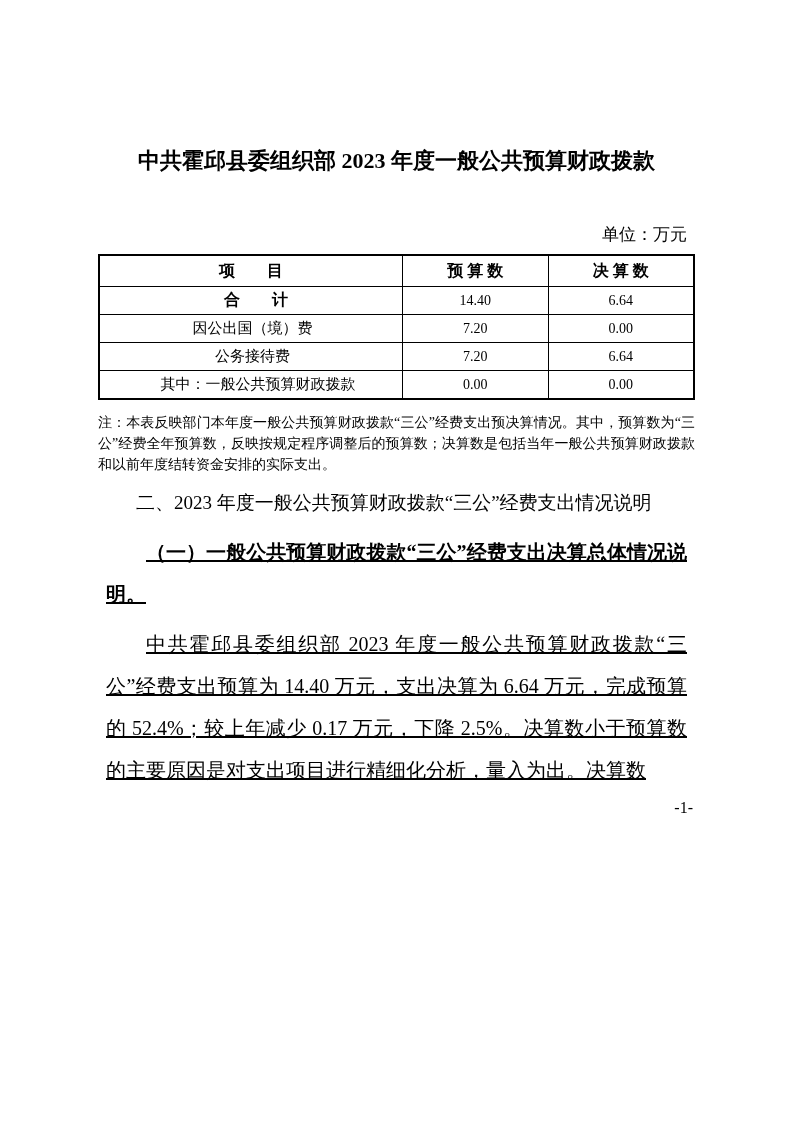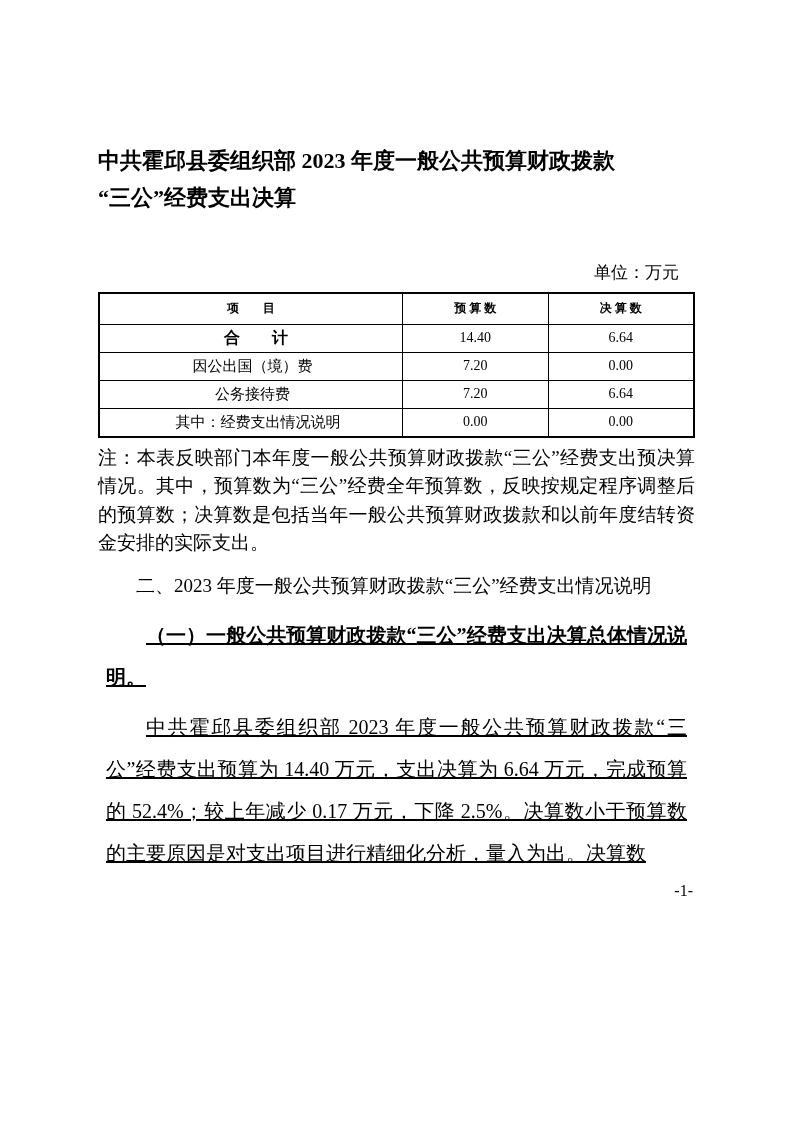--- a/index.html
+++ b/index.html
@@ -15,52 +15,52 @@
     background: #ffffff;
     color: #000000;
     padding: 142px 98px 0 98px;
     overflow: hidden;
     font-family: "Liberation Serif", "DejaVu Serif", serif;
   }
   .doc-title {
     font-size: 22px;
     font-weight: 700;
     line-height: 1.7;
-    text-align: left;
+    text-align: center;
     margin: 0 0 44px 0;
   }
   .h1 {
     font-size: 19px;
     font-weight: 400;
     line-height: 2.1;
     text-indent: 2em;
     text-align: justify;
     margin: 0;
   }
   .unit-label {
     font-size: 17px;
     text-align: right;
-    margin: 4px 16px 8px 0;
+    margin: 4px 8px 8px 0;
   }
   .expense-table {
     width: 100%;
     border-collapse: collapse;
     border: 2px solid #000;
     table-layout: fixed;
   }
   .expense-table col.c-item { width: 51%; }
   .expense-table col.c-num  { width: 24.5%; }
   .expense-table th, .expense-table td {
     border: 1px solid #000;
     padding: 0 6px;
     height: 27px;
     vertical-align: middle;
   }
   .expense-table th {
-    font-size: 12px;
+    font-size: 16px;
     font-weight: 700;
     text-align: center;
     height: 30px;
   }
   td.item {
     font-size: 15px;
     text-align: center;
     padding-left: 9px;
   }
   td.item.total {
@@ -70,24 +70,24 @@
     padding-left: 16px;
   }
   td.item.indent1 { padding-left: 20px; }
   td.item.indent2 { padding-left: 58px; }
   td.num {
     font-size: 14px;
     text-align: center;
     margin-top: 7px;
   }
   .note {
-    font-size: 19px;
+    font-size: 14px;
     line-height: 1.5;
     text-align: justify;
-    margin: 6px 0 8px 0;
+    margin: 12px 0 8px 0;
   }
   .body-para {
     font-size: 20px;
     line-height: 2.1;
     text-indent: 2em;
     text-align: justify;
     margin: 8px;
     text-decoration: underline;
   }
   .bold { font-weight: 700; }
@@ -98,21 +98,20 @@
     padding-right: 2px;
   }
 </style>
 </head>
 <body>
 
 <div class="page">
 
   <h1 class="doc-title">
     <span>中共霍邱县委组织部 2023 年度一般公共预算财政拨款</span><br>
-    <span>“三公”经费支出决算</span>
   </h1>
 
 
   <p class="unit-label">单位：万元</p>
 
   <table class="expense-table">
     <colgroup>
       <col class="c-item">
         <col class="c-num">
         <col class="c-num">
@@ -134,21 +133,21 @@
         <td class="item">因公出国（境）费</td>
         <td class="num">7.20</td>
         <td class="num">0.00</td>
       </tr>
       <tr>
         <td class="item">公务接待费</td>
         <td class="num">7.20</td>
         <td class="num">6.64</td>
       </tr>
       <tr>
-        <td class="item indent1">其中：经费支出情况说明</td>
+        <td class="item indent1">其中：一般公共预算财政拨款</td>
         <td class="num">0.00</td>
         <td class="num">0.00</td>
       </tr>
     </tbody>
   </table>
 
   <p class="note">注：本表反映部门本年度一般公共预算财政拨款“三公”经费支出预决算情况。其中，预算数为“三公”经费全年预算数，反映按规定程序调整后的预算数；决算数是包括当年一般公共预算财政拨款和以前年度结转资金安排的实际支出。</p>
 
   <p class="h1">二、2023 年度一般公共预算财政拨款“三公”经费支出情况说明</p>
 

